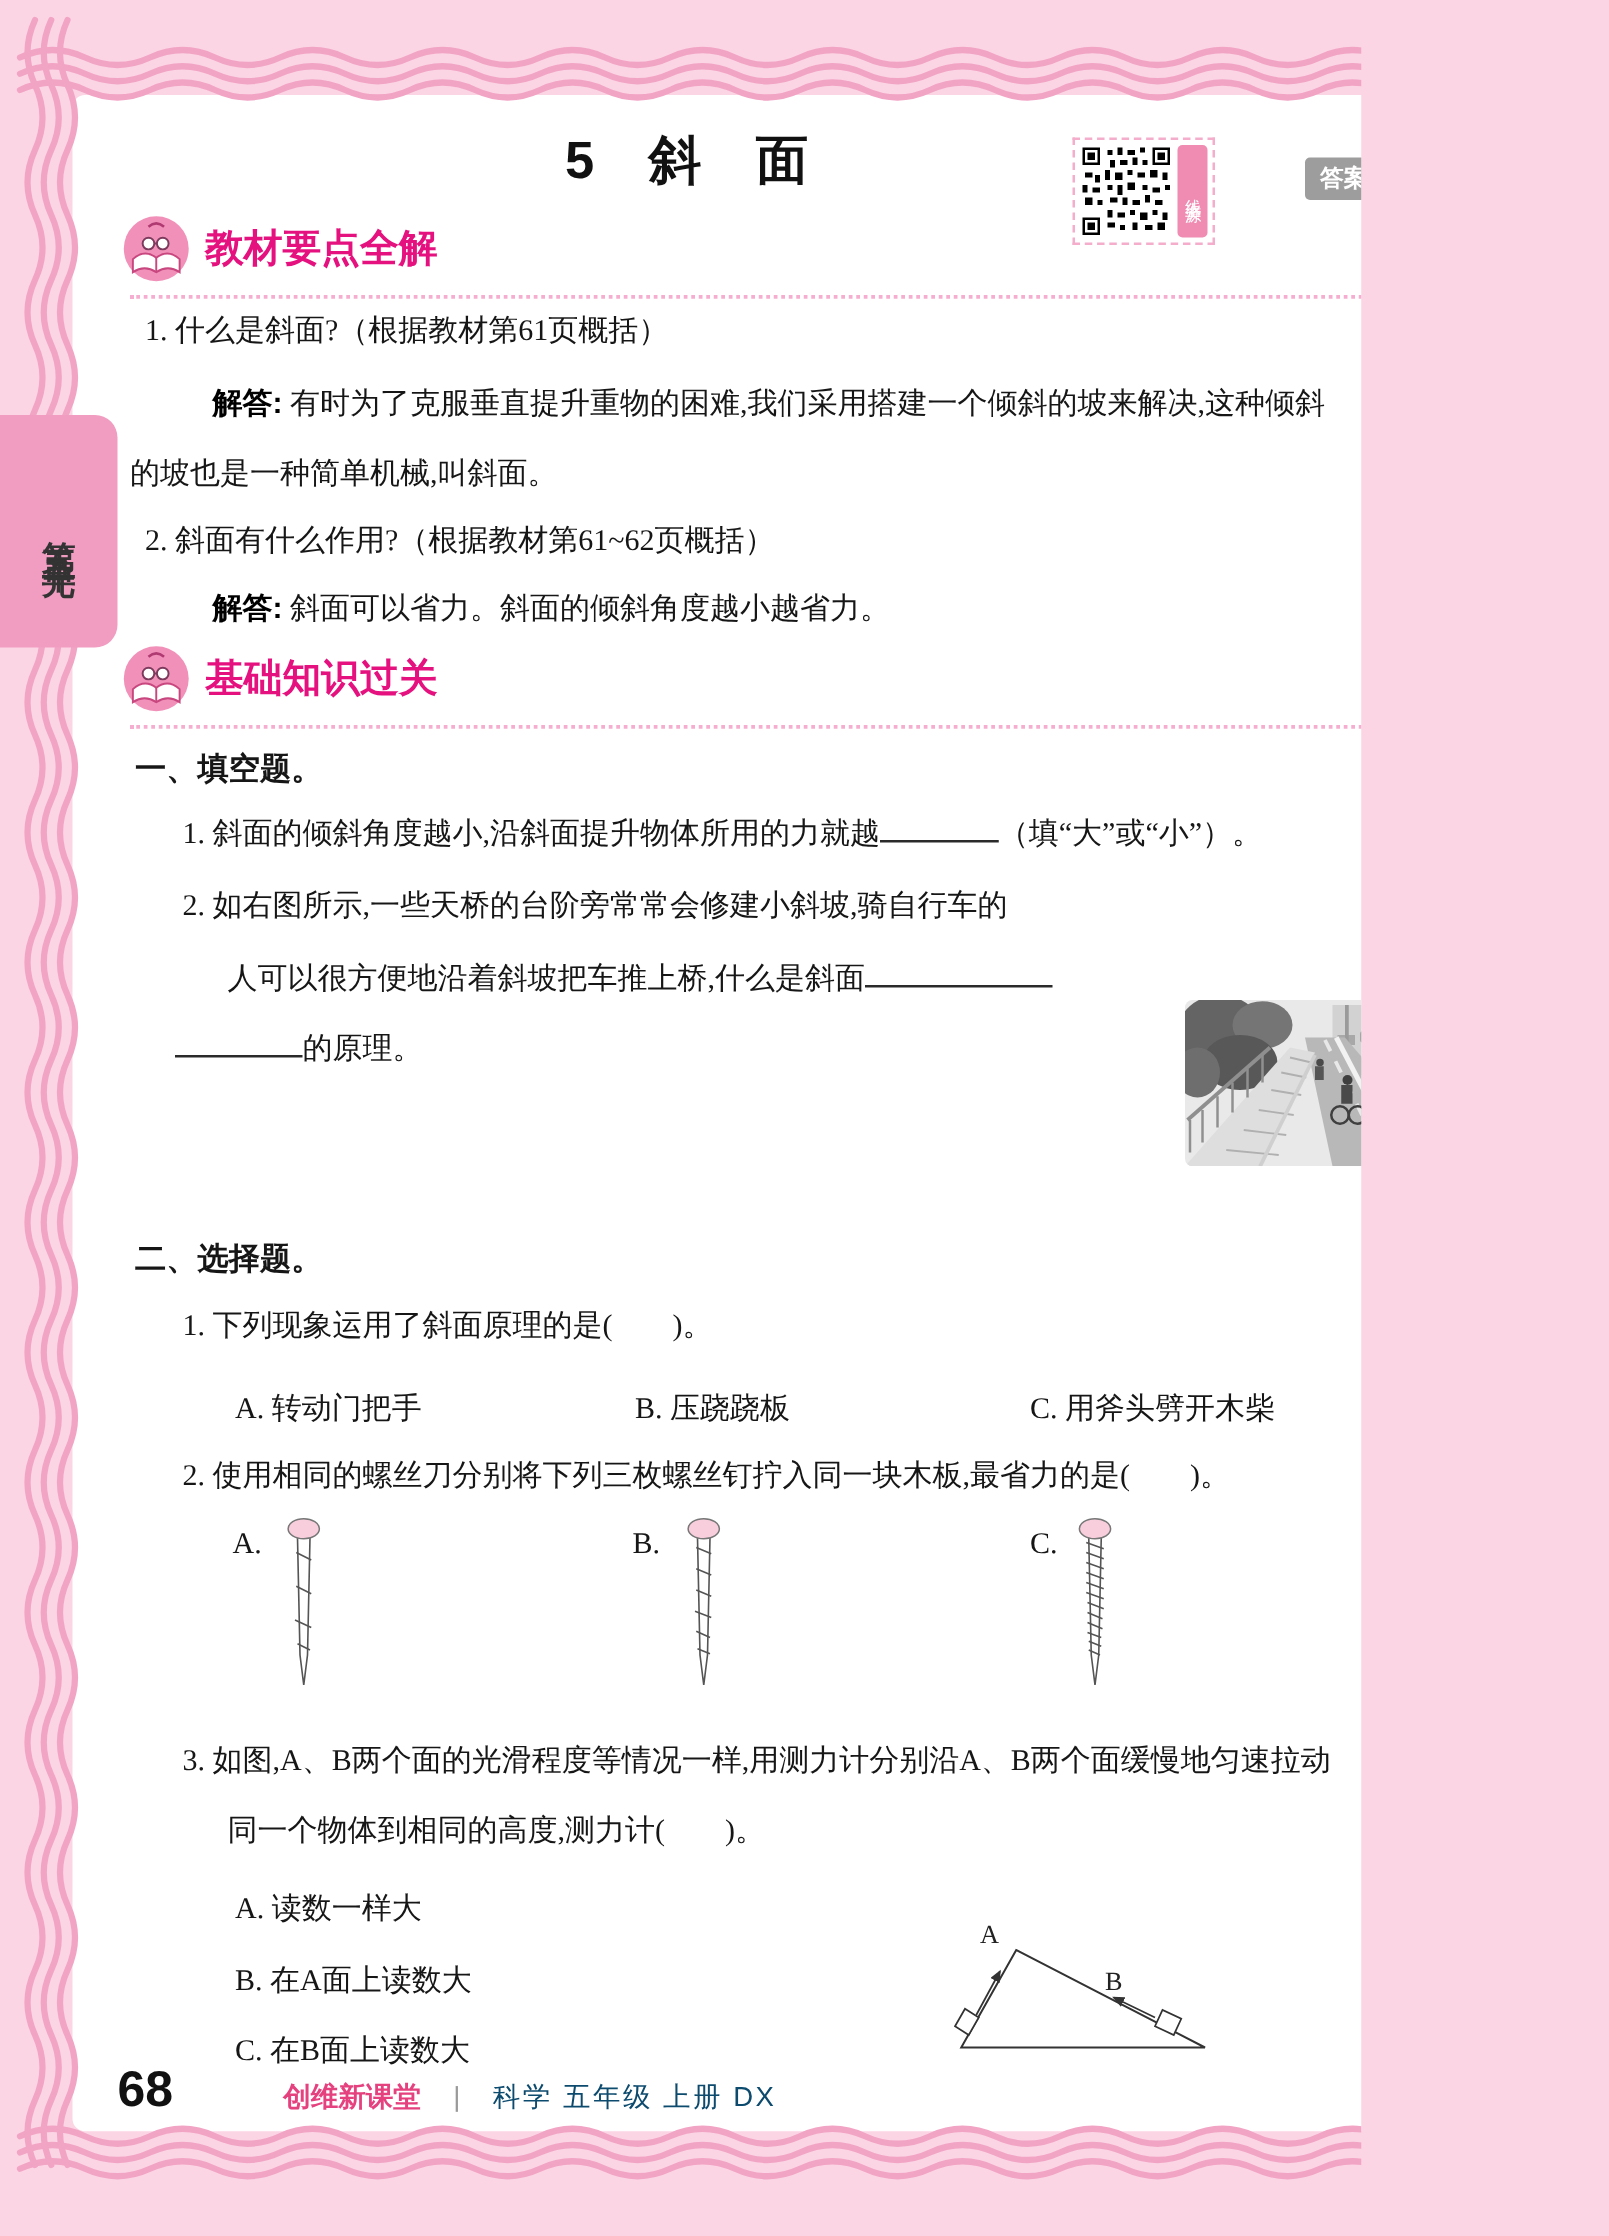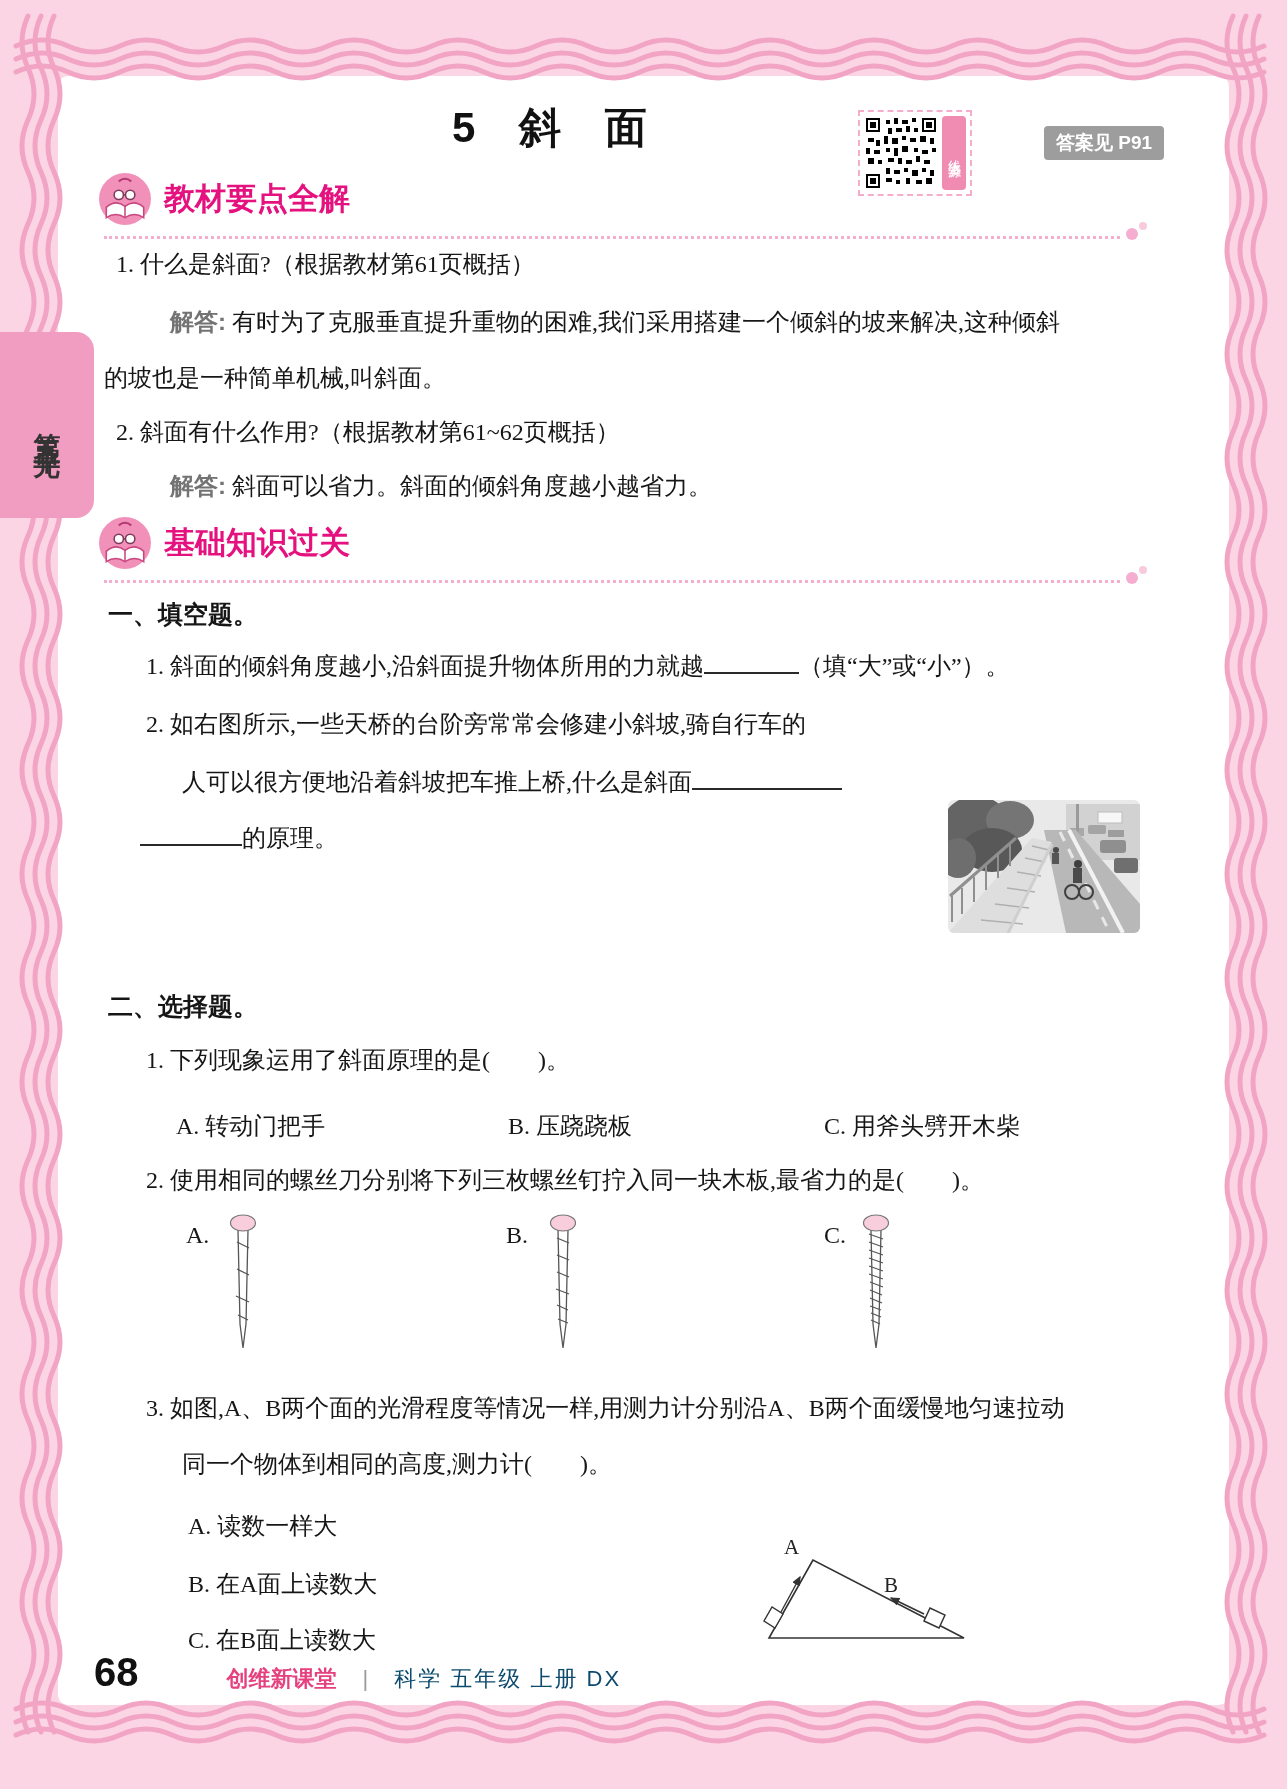--- a/index.html
+++ b/index.html
@@ -1,16 +1,16 @@
 <!DOCTYPE html>
 <html><head>
 <meta charset="utf-8">
 <style>
   html,body{margin:0;padding:0;background:#fbd5e4;}
-  .page{position:relative;width:1287px;height:1789px;background:#fbd5e4;overflow:hidden;
+  .page{position:relative;width:1089px;height:1789px;background:#fbd5e4;overflow:hidden;
         font-family:"Liberation Serif",serif;color:#161616;}
   .abs{position:absolute;}
   svg{display:block;}
   .frame-svg{position:absolute;left:0;top:0;}
   .unit-tab{position:absolute;left:0;top:332px;width:94px;height:186px;background:#f19cc1;
             border-radius:0 18px 18px 0;display:flex;align-items:center;justify-content:center;}
   .unit-tab span{writing-mode:vertical-rl;font-family:"Liberation Sans",sans-serif;
                  font-size:27px;font-weight:600;letter-spacing:7px;color:#333;}
   .page-title{position:absolute;left:452px;top:100px;font-family:"Liberation Sans",sans-serif;
               font-size:42px;font-weight:bold;letter-spacing:16px;color:#111;white-space:nowrap;}
@@ -22,21 +22,21 @@
                  font-family:"Liberation Sans",sans-serif;}
   .answer-badge{position:absolute;left:1044px;top:126px;background:#9d9d9d;color:#fff;
                 font-family:"Liberation Sans",sans-serif;font-size:19px;font-weight:bold;
                 padding:4px 12px;border-radius:4px;white-space:nowrap;}
   .sec-head{position:absolute;display:flex;align-items:center;gap:12px;}
   .sec-title{font-family:"Liberation Sans",sans-serif;font-weight:bold;font-size:31px;color:#e5117f;
              white-space:nowrap;}
   .dotted{position:absolute;border-top:3px dotted #f6aed0;width:1016px;left:104px;}
   .body-text{position:absolute;font-size:24px;white-space:nowrap;}
   .sans-bold{font-family:"Liberation Sans",sans-serif;font-weight:bold;font-size:25px;}
-  .answer-label{color:#737373;font-weight:bold;font-family:"Liberation Sans",sans-serif;
+  .answer-label{color:#000000;font-weight:bold;font-family:"Liberation Sans",sans-serif;
                 margin-right:6px;}
   .blank{display:inline-block;border-bottom:2px solid #2a2a2a;height:2px;vertical-align:baseline;}
   .photo-wrap{position:absolute;left:948px;top:800px;width:192px;height:133px;border-radius:6px;
               overflow:hidden;}
   .footer{position:absolute;left:94px;top:1650px;display:flex;align-items:baseline;gap:20px;}
   .footer .pageno{font-family:"Liberation Sans",sans-serif;font-size:40px;font-weight:bold;color:#111;}
   .footer .brand{margin-left:68px;font-family:"Liberation Sans",sans-serif;font-size:22px;
                  font-weight:bold;color:#e5417f;}
   .footer .sep{margin:0 6px;color:#9a9a9a;font-family:"Liberation Sans",sans-serif;font-size:22px;}
   .footer .info{color:#0c4a6e;font-family:"Liberation Sans",sans-serif;font-size:22px;letter-spacing:2px;}
@@ -162,21 +162,21 @@
       <rect x="125" y="68" width="9" height="15" fill="#4a4a4a"></rect>
       <circle cx="124" cy="92" r="7" fill="none" stroke="#3f3f3f" stroke-width="2"></circle>
       <circle cx="138" cy="92" r="7" fill="none" stroke="#3f3f3f" stroke-width="2"></circle>
       <circle cx="108" cy="50" r="3" fill="#4a4a4a"></circle>
       <rect x="104" y="53" width="7" height="11" fill="#555"></rect>
     </svg>
   </div>
 
   <div class="body-text sans-bold" style="left:108px;top:990px;">二、选择题。</div>
   <div class="body-text" style="left:146px;top:1044px;">1. 下列现象运用了斜面原理的是(　　)。</div>
-  <div class="body-text" style="left:176px;top:1110px;text-align:center;">A. 转动门把手</div>
+  <div class="body-text" style="left:188px;top:1110px;text-align:center;">A. 转动门把手</div>
   <div class="body-text" style="left:508px;top:1110px;">B. 压跷跷板</div>
   <div class="body-text" style="left:824px;top:1110px;">C. 用斧头劈开木柴</div>
   <div class="body-text" style="left:146px;top:1164px;">2. 使用相同的螺丝刀分别将下列三枚螺丝钉拧入同一块木板,最省力的是(　　)。</div>
 
   <div class="body-text" style="left:186px;top:1222px;">A.</div>
   <div class="body-text" style="left:506px;top:1222px;">B.</div>
   <div class="body-text" style="left:824px;top:1222px;">C.</div>
 
   <svg class="abs" style="left:225px;top:1212px;" width="36" height="142" viewBox="0 0 36 142">
     <path d="M13,18 L23,18 L21,112 L18,136 L15,112 Z" fill="#fff" stroke="#555" stroke-width="1.3"></path>

